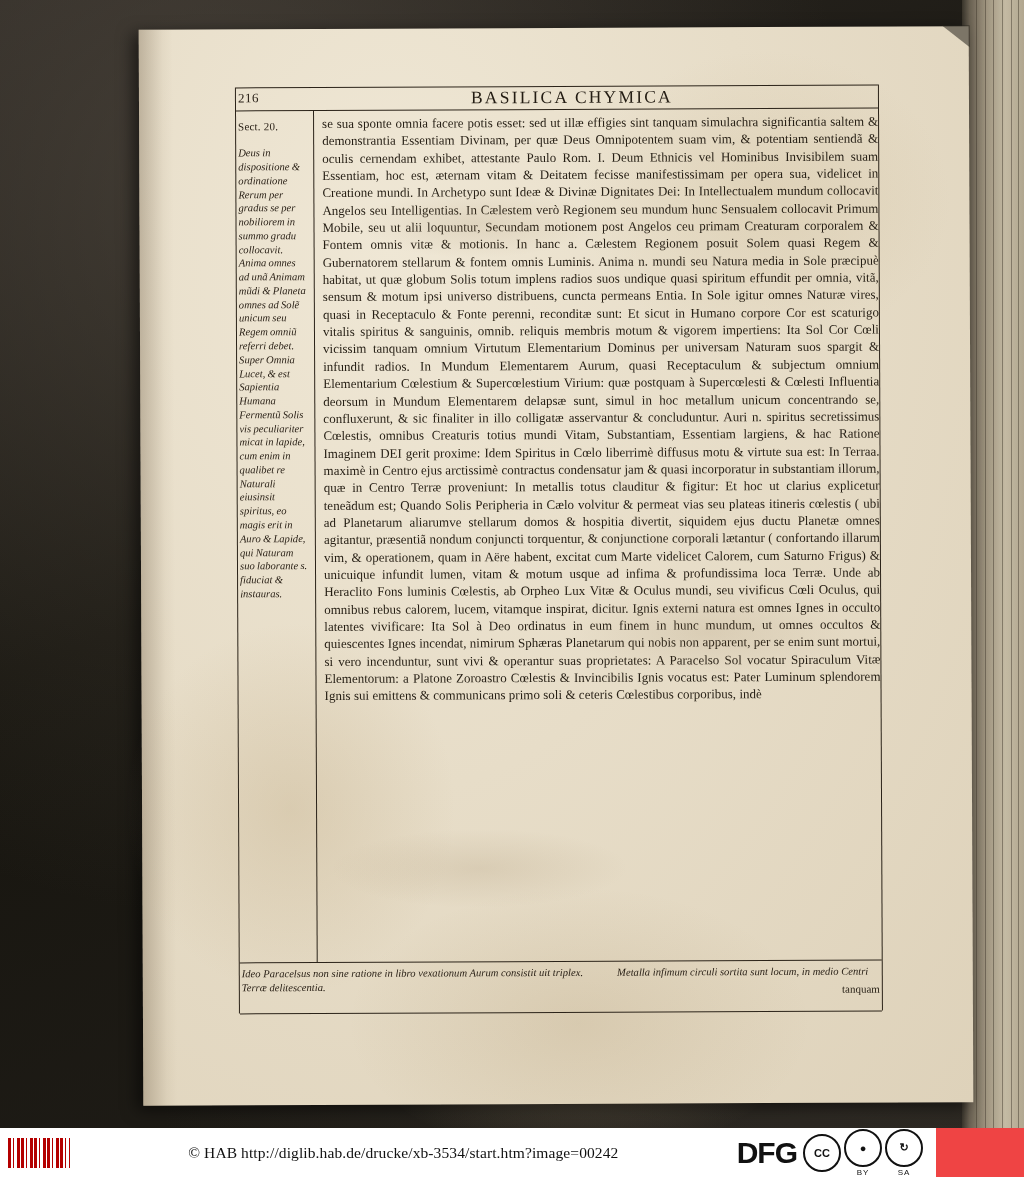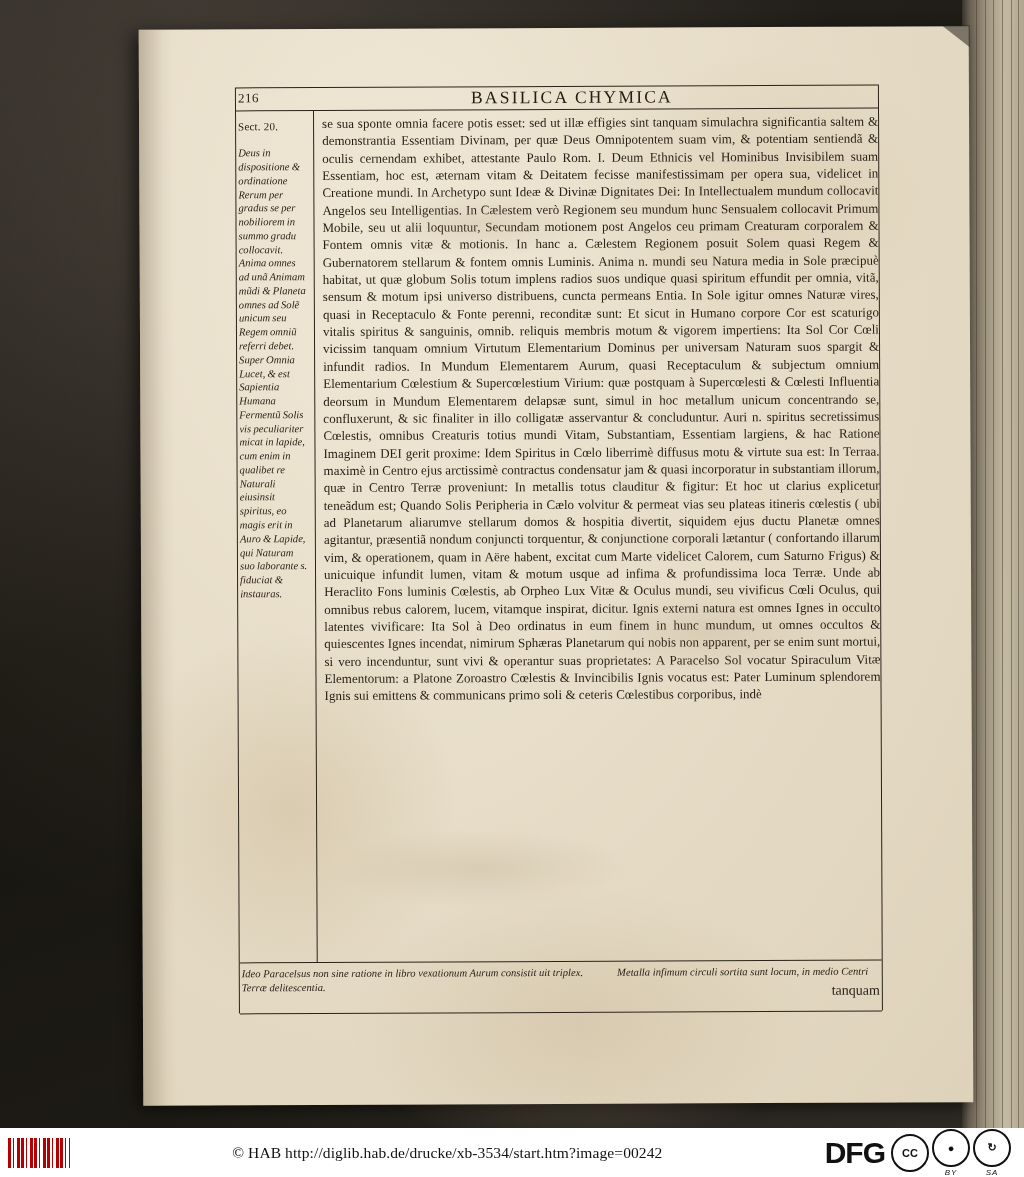--- a/index.html
+++ b/index.html
@@ -215,38 +215,38 @@
     color: #2a2117;
     text-align: left;
   }
   .footnote .gap { display: inline-block; width: 34px; }
 
   
   .catchword {
     position: absolute;
     top: 916px;
     right: 2px;
-    font-size: 14px;
+    font-size: 11px;
     color: #241d13;
   }
 
   
   .bleed {
     position: absolute;
     pointer-events: none;
     background: radial-gradient(ellipse, rgba(150,125,88,0.16) 0%, rgba(150,125,88,0) 70%);
     border-radius: 50%;
   }
 
   
   .footer {
     position: absolute;
     left: 0;
     top: 1128px;
-    width: 1024px;
+    width: 936px;
     height: 49px;
     background: #ffffff;
     display: flex;
     align-items: center;
   }
   .barcode {
     width: 62px;
     height: 30px;
     margin-left: 8px;
     background: repeating-linear-gradient(
@@ -300,21 +300,20 @@
     flex-direction: column;
     align-items: center;
     margin-right: 3px;
   }
   .cc-sub {
     font-family: "Liberation Sans", sans-serif;
     font-size: 8px;
     letter-spacing: 1px;
     color: #111;
     margin-top: 1px;
-    font-style: italic;
   }
 </style>
 </head>
 <body>
 
 <div id="viewer">
 
   <div class="scan-backdrop">
     <div class="backdrop-tex"></div>
   </div>

